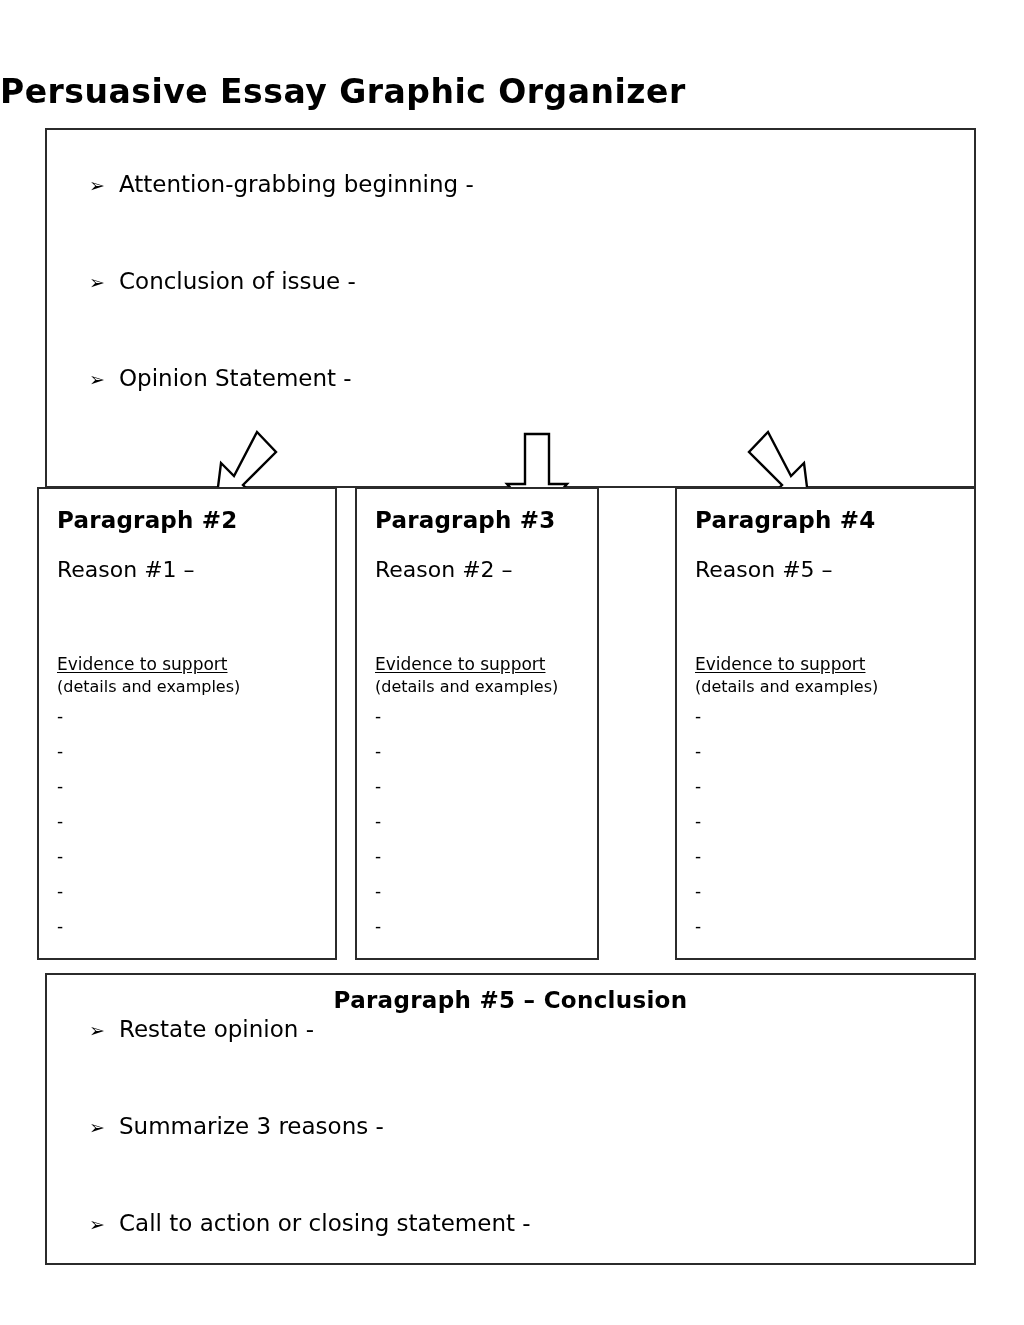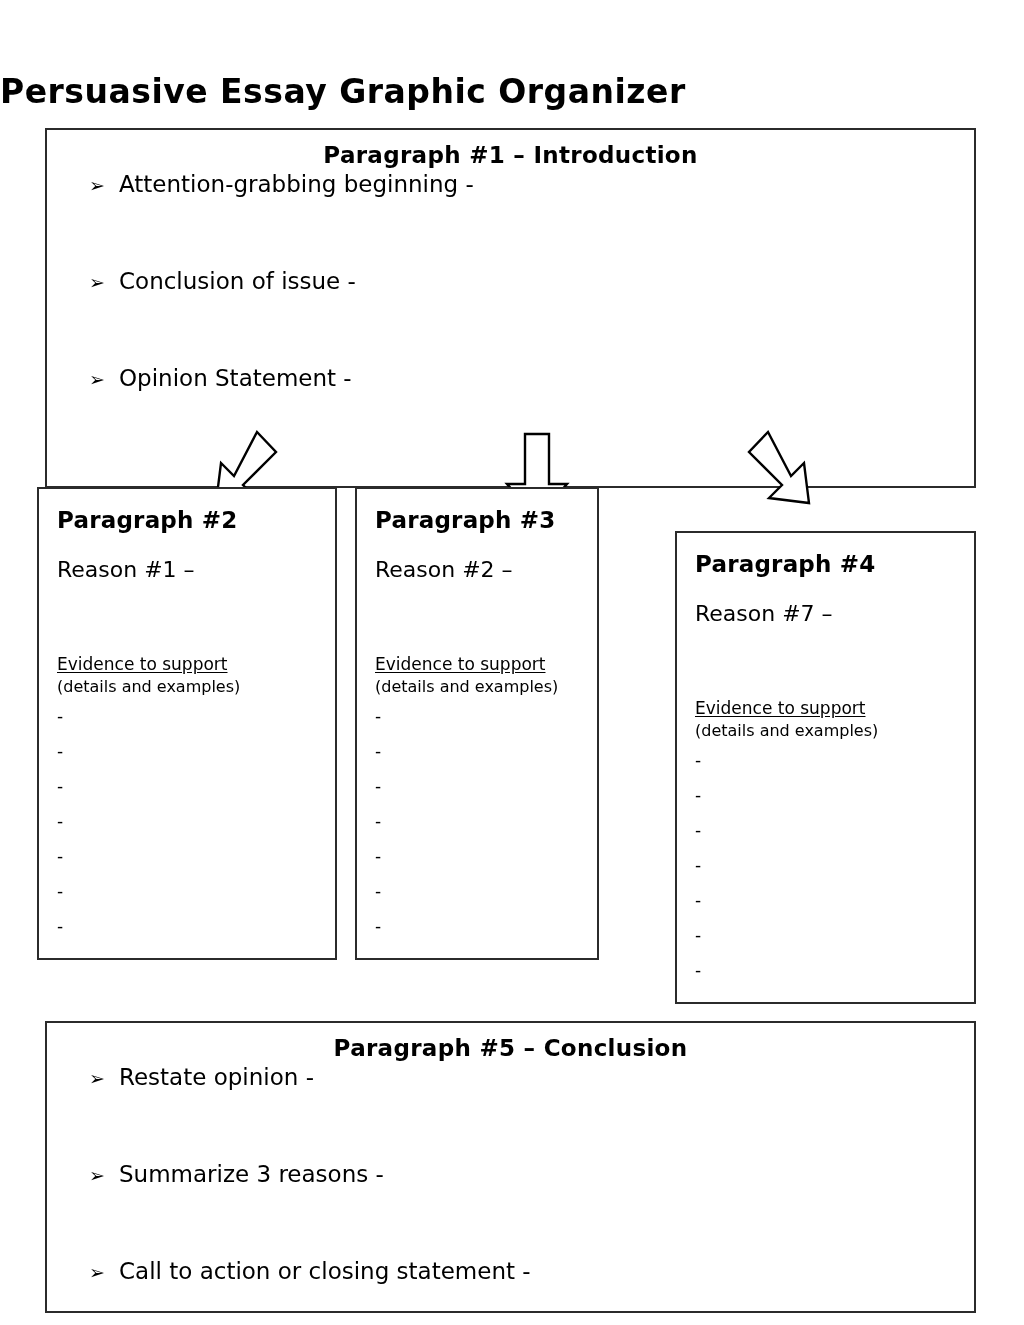--- a/index.html
+++ b/index.html
@@ -43,28 +43,27 @@
 
   #intro-box {
     left: 45px;
     top: 128px;
     width: 931px;
     height: 360px;
   }
 
   #col-box-1 { left: 37px;  top: 487px; width: 300px; height: 473px; }
   #col-box-2 { left: 355px; top: 487px; width: 244px; height: 473px; }
-  #col-box-3 { left: 675px; top: 487px; width: 301px; height: 473px; margin-top: 44px; }
+  #col-box-3 { left: 675px; top: 487px; width: 301px; height: 473px; }
 
   #conclusion-box {
     left: 45px;
     top: 973px;
     width: 931px;
     height: 292px;
-    margin-top: 48px;
   }
 
   
   .section-heading {
     position: absolute;
     width: 100%;
     text-align: center;
     font-size: 23px;
     font-weight: bold;
     top: 12px;
@@ -153,21 +152,20 @@
   }
 </style>
 </head>
 <body>
 
 <div class="page">
 
   <div class="doc-title">Persuasive Essay Graphic Organizer</div>
 
   <div class="box" id="intro-box">
-    <div class="section-heading">Paragraph #1 – Introduction</div>
 
     <div class="bullet-list">
       <div class="bullet-row">
         <span class="bullet-glyph">➢</span>
         <span class="bullet-text">Attention-grabbing beginning -</span>
       </div>
       <div class="bullet-row">
         <span class="bullet-glyph">➢</span>
         <span class="bullet-text">Conclusion of issue -</span>
       </div>
@@ -217,21 +215,21 @@
       <div class="dash-item">-</div>
       <div class="dash-item">-</div>
       <div class="dash-item">-</div>
       <div class="dash-item">-</div>
       <div class="dash-item">-</div>
     </div>
   </div>
 
   <div class="box" id="col-box-3">
     <div class="col-title">Paragraph #4</div>
-    <div class="col-reason">Reason #7 –</div>
+    <div class="col-reason">Reason #5 –</div>
     <div class="evidence-label">Evidence to support</div>
     <div class="evidence-sub">(details and examples)</div>
     <div class="dash-list">
       <div class="dash-item">-</div>
       <div class="dash-item">-</div>
       <div class="dash-item">-</div>
       <div class="dash-item">-</div>
       <div class="dash-item">-</div>
       <div class="dash-item">-</div>
       <div class="dash-item">-</div>

